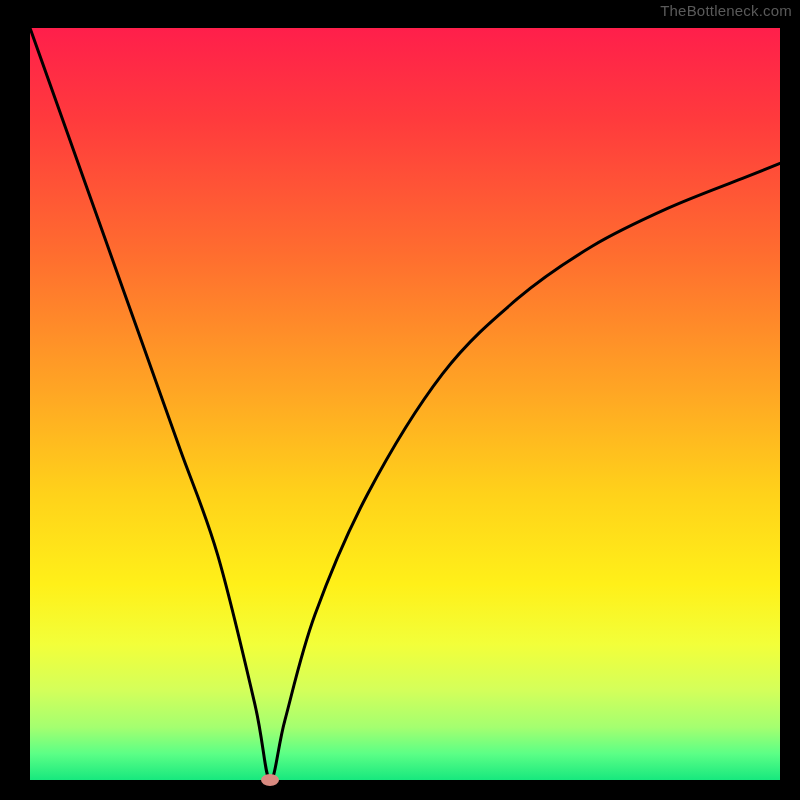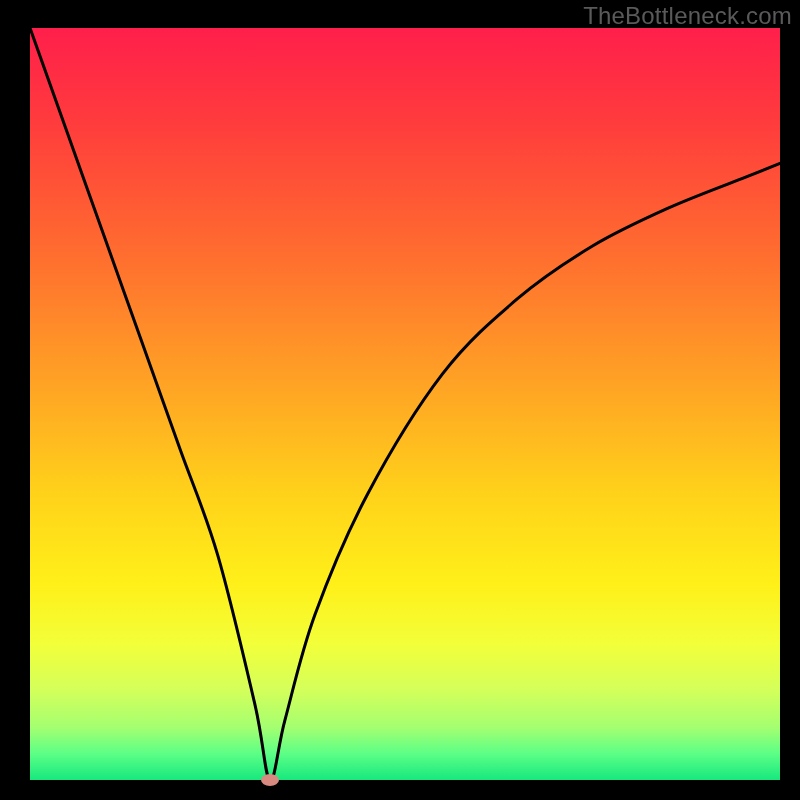--- a/index.html
+++ b/index.html
@@ -17,21 +17,21 @@
     left: 0;
     width: 800px;
     height: 800px;
     background: #000;
   }
   .watermark {
     position: absolute;
     top: 2px;
     right: 8px;
     color: #5a5a5a;
-    font-size: 24px;
+    font-size: 15px;
     font-weight: 500;
     letter-spacing: 0.2px;
     z-index: 10;
   }
   svg {
     position: absolute;
     top: 0;
     left: 0;
   }
 </style>

